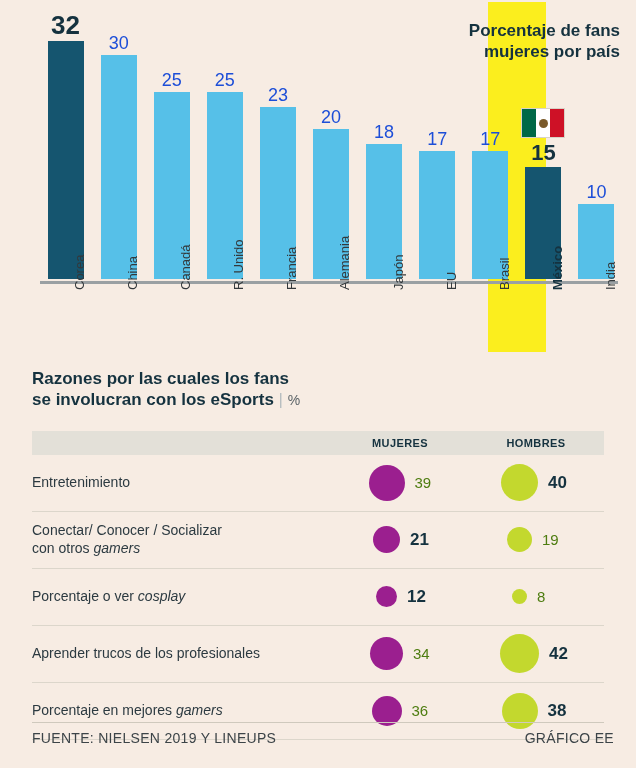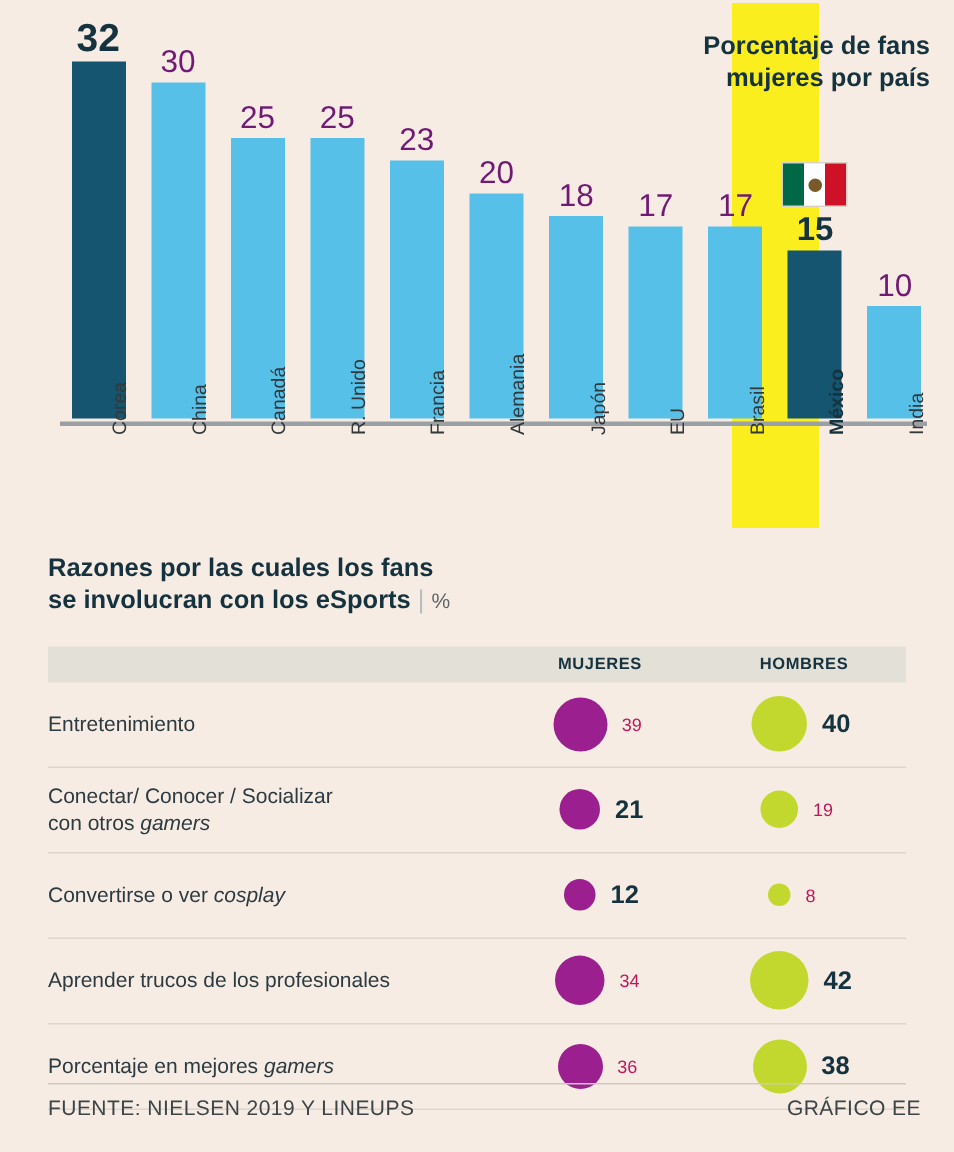--- a/index.html
+++ b/index.html
@@ -38,21 +38,21 @@
     position:absolute;left:0;bottom:3px;height:270px;width:100%;
     display:flex;align-items:center;gap:0;
   }
   .barcol{
     width:52px;margin-right:2px;
     display:flex;flex-direction:column;align-items:center;justify-content:flex-end;
     height:100%;
     position:relative;
   }
   .barval{
-    font-size:21px;color:#701a75;margin-bottom:3px;line-height:1;
+    font-size:18px;color:#1d4ed8;margin-bottom:3px;line-height:1;
   }
   .barcol.hl .barval{font-weight:bold;font-size:22px;color:#15323f;}
   .barcol.first .barval{font-weight:bold;font-size:26px;color:#15323f;}
   .bar{width:36px;background:#56c0e8;}
   .barcol.dark .bar{background:#15556f;}
   .flag{
     width:44px;height:30px;margin-bottom:4px;
     display:flex;border:1px solid #d8d2c6;box-sizing:border-box;
     position:relative;
   }
@@ -108,21 +108,21 @@
   .rlabel{
     width:300px;font-size:14px;color:#2c3a41;line-height:1.25;padding:6px 6px 6px 0;
   }
   .rlabel em{font-style:italic;}
   .cell{
     flex:1;display:flex;align-items:center;justify-content:center;gap:10px;
   }
   .dot{border-radius:50%;display:block;}
   .dot.w{background:#9b1f8f;}
   .dot.m{background:#c3d82e;}
-  .num{font-size:12px;color:#be185d;min-width:26px;text-align:left;}
+  .num{font-size:15px;color:#4d7c0f;min-width:26px;text-align:left;}
   .num.b{font-weight:bold;color:#15323f;font-size:17px;}
   .footer{
     position:absolute;left:32px;right:22px;top:730px;
     display:flex;justify-content:space-between;align-items:center;
     font-size:14px;color:#3c4448;letter-spacing:.3px;
   }
   .rule{
     position:absolute;left:32px;top:722px;width:572px;height:1px;background:#cfc9bd;
   }
 </style>
@@ -280,21 +280,21 @@
           <span class="num b">21</span>
         </div>
         <div class="cell">
           <span class="dot m" style="width:25px;height:25px;"></span>
           <span class="num">19</span>
         </div>
       </div>
 
       <div class="row">
         <div class="rlabel">
-          <span>Convertirse o ver </span><em>cosplay</em>
+          <span>Porcentaje o ver </span><em>cosplay</em>
         </div>
         <div class="cell">
           <span class="dot w" style="width:21px;height:21px;"></span>
           <span class="num b">12</span>
         </div>
         <div class="cell">
           <span class="dot m" style="width:15px;height:15px;"></span>
           <span class="num">8</span>
         </div>
       </div>

